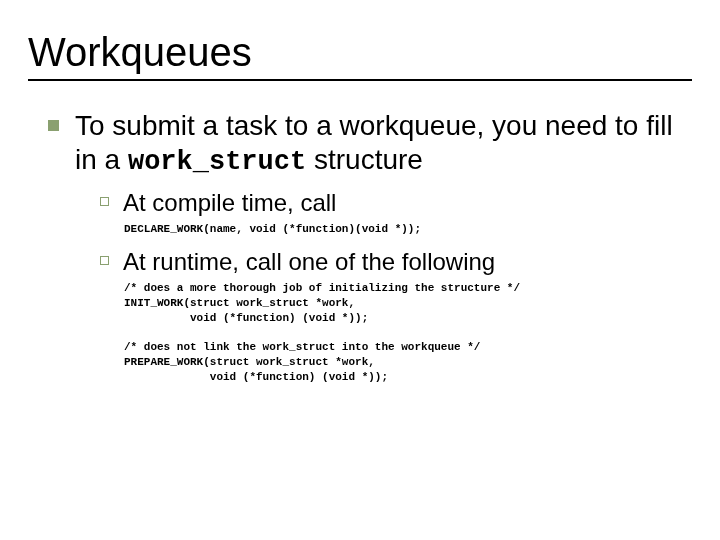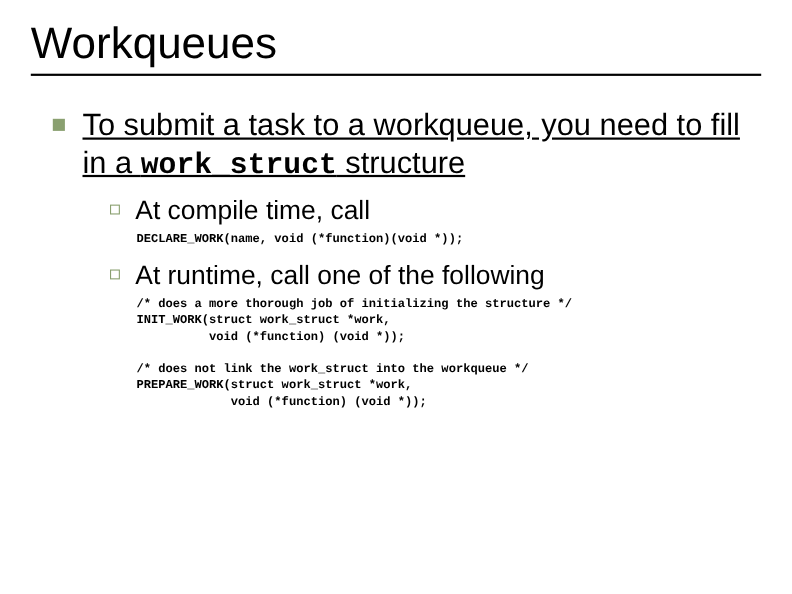--- a/index.html
+++ b/index.html
@@ -9,21 +9,21 @@
     height: 540px;
     background: #fff;
     font-family: Arial, Helvetica, sans-serif;
     color: #000;
     overflow: hidden;
   }
   .slide {
     width: 720px;
     height: 472px;
     box-sizing: border-box;
-    padding: 14px 28px 20px 28px;
+    padding: 26px 28px 20px 28px;
     position: relative;
   }
   .title {
     font-size: 40px;
     font-weight: 400;
     margin: 4px 0 2px 0;
     letter-spacing: 0px;
   }
   .rule {
     border: none;
@@ -39,21 +39,20 @@
     width: 11px;
     height: 11px;
     background: #8aa070;
     flex: 0 0 auto;
     margin-top: 11px;
     margin-right: 16px;
   }
   .lvl1-text {
     font-size: 28px;
     line-height: 1.2;
-    text-decoration: underline;
   }
   .mono-inline {
     font-family: "Courier New", Courier, monospace;
     font-weight: bold;
     font-size: 27px;
   }
   .lvl2 {
     display: flex;
     align-items: flex-start;
     margin: 6px 0 0 72px;

